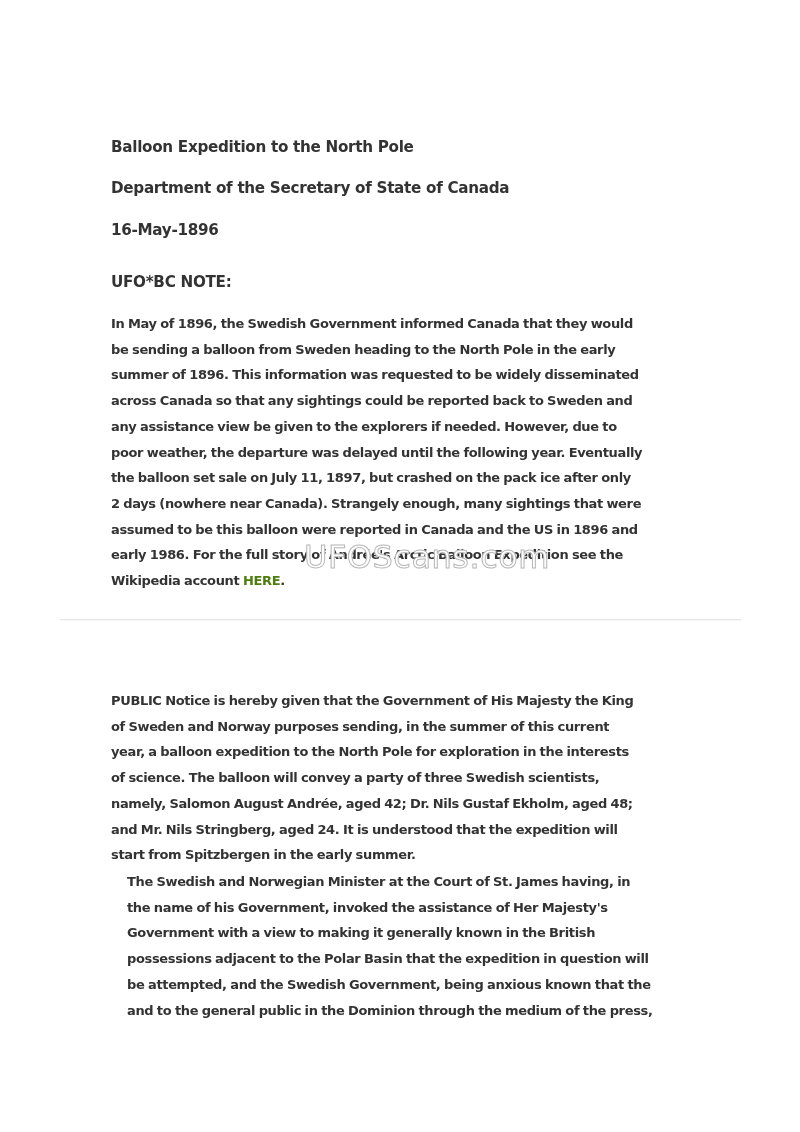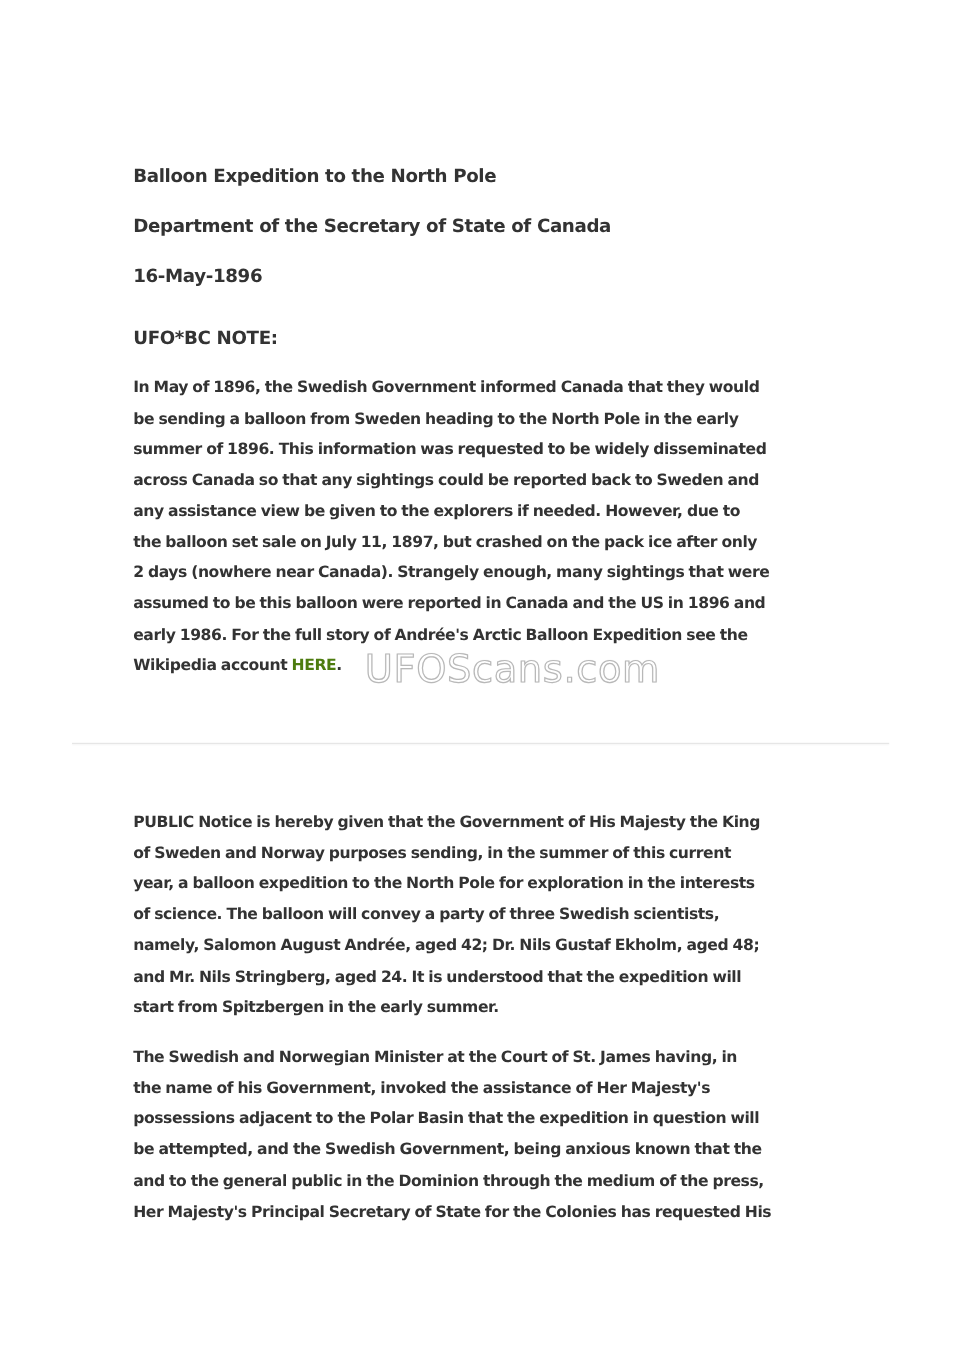--- a/index.html
+++ b/index.html
@@ -84,43 +84,44 @@
   <p class="heading-line" style="top:178px;">Department of the Secretary of State of Canada</p>
   <p class="heading-line" style="top:220px;">16-May-1896</p>
   <p class="heading-line" style="top:272px;">UFO*BC NOTE:</p>
 
   <div class="para" style="top:311px;">
     <span class="line">In May of 1896, the Swedish Government informed Canada that they would</span>
     <span class="line">be sending a balloon from Sweden heading to the North Pole in the early</span>
     <span class="line">summer of 1896. This information was requested to be widely disseminated</span>
     <span class="line">across Canada so that any sightings could be reported back to Sweden and</span>
     <span class="line">any assistance view be given to the explorers if needed. However, due to</span>
+    <span class="line">poor weather, the departure was delayed until the following year. Eventually</span>
     <span class="line">the balloon set sale on July 11, 1897, but crashed on the pack ice after only</span>
     <span class="line">2 days (nowhere near Canada). Strangely enough, many sightings that were</span>
     <span class="line">assumed to be this balloon were reported in Canada and the US in 1896 and</span>
     <span class="line">early 1986. For the full story of Andrée's Arctic Balloon Expedition see the</span>
     <span class="line"><span>Wikipedia account </span><a class="link">HERE</a><span>.</span></span>
   </div>
 
   <div class="watermark">UFOScans.com</div>
 
   <div class="divider"></div>
 
-  <div class="para" style="top:673px;">
+  <div class="para" style="top:688px;">
     <span class="line">PUBLIC Notice is hereby given that the Government of His Majesty the King</span>
     <span class="line">of Sweden and Norway purposes sending, in the summer of this current</span>
     <span class="line">year, a balloon expedition to the North Pole for exploration in the interests</span>
     <span class="line">of science. The balloon will convey a party of three Swedish scientists,</span>
     <span class="line">namely, Salomon August Andrée, aged 42; Dr. Nils Gustaf Ekholm, aged 48;</span>
     <span class="line">and Mr. Nils Stringberg, aged 24. It is understood that the expedition will</span>
     <span class="line">start from Spitzbergen in the early summer.</span>
   </div>
 
-  <div class="para" style="top:869px;">
+  <div class="para" style="top:869px;margin-left:16px;">
     <span class="line">The Swedish and Norwegian Minister at the Court of St. James having, in</span>
     <span class="line">the name of his Government, invoked the assistance of Her Majesty's</span>
+    <span class="line">Government with a view to making it generally known in the British</span>
     <span class="line">possessions adjacent to the Polar Basin that the expedition in question will</span>
     <span class="line">be attempted, and the Swedish Government, being anxious known that the</span>
     <span class="line">and to the general public in the Dominion through the medium of the press,</span>
-    <span class="line">Her Majesty's Principal Secretary of State for the Colonies has requested His</span>
   </div>
 
 </div>
 
 </body></html>

